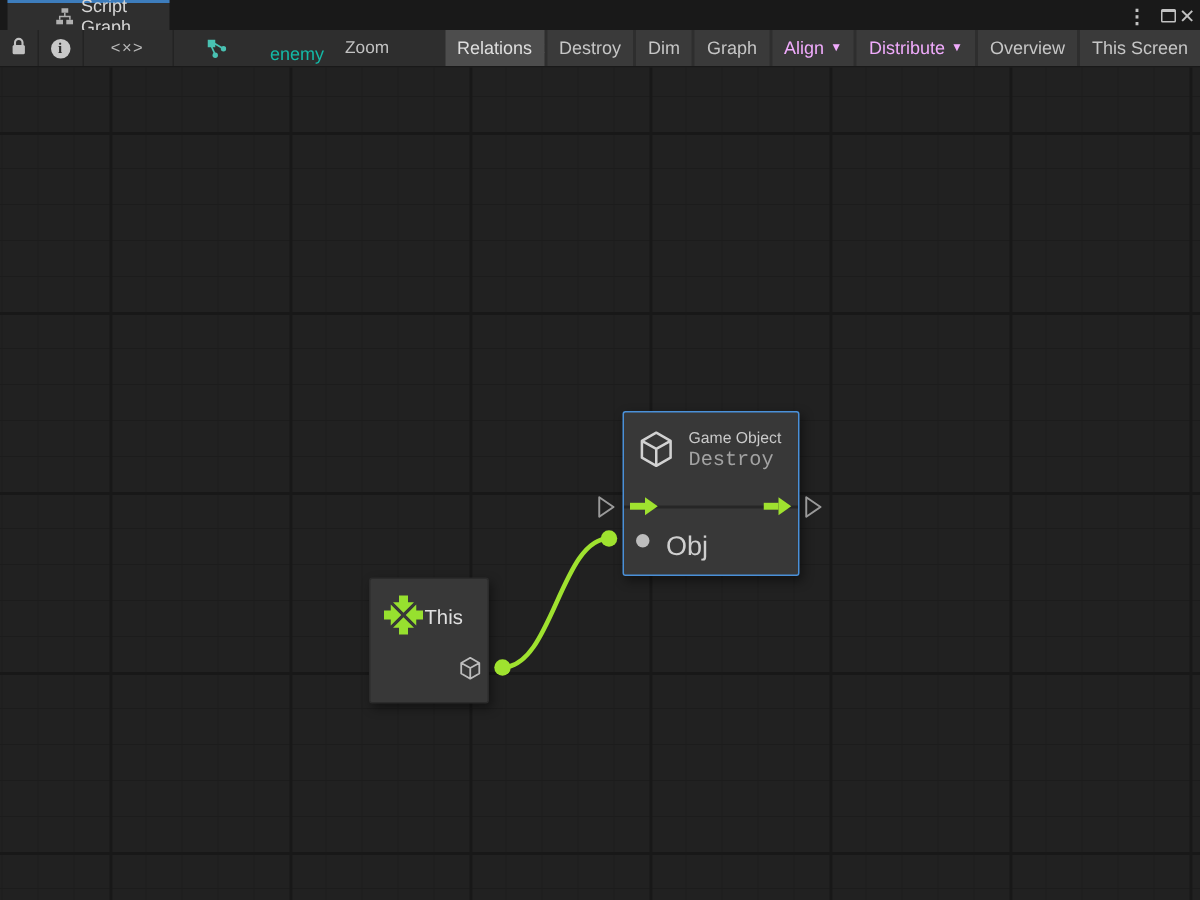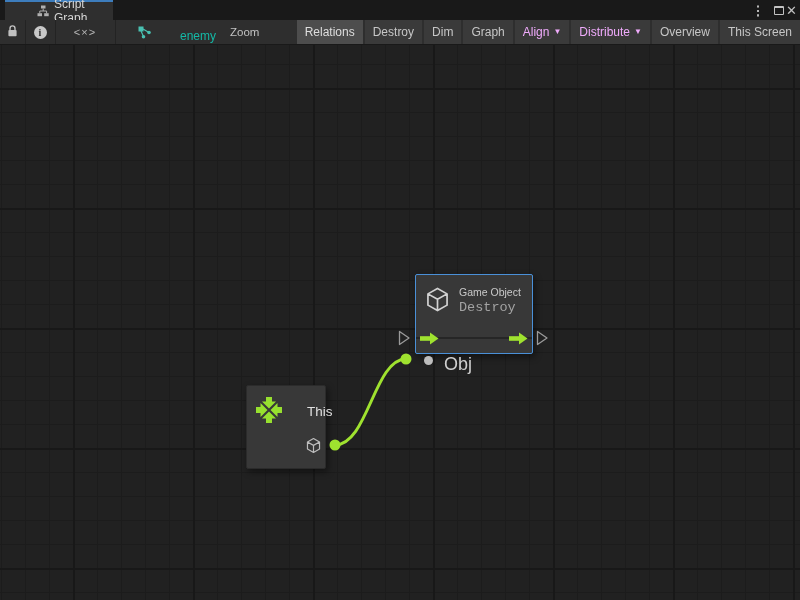--- a/index.html
+++ b/index.html
@@ -44,34 +44,34 @@
       linear-gradient(#181818 2px, transparent 2px),
       linear-gradient(90deg, #181818 2px, transparent 2px),
       linear-gradient(#1c1c1c 1px, transparent 1px),
       linear-gradient(90deg, #1c1c1c 1px, transparent 1px);
     background-size:120px 120px, 120px 120px, 24px 24px, 24px 24px;
     background-position:0 43px, 73px 0, 0 19px, 1px 0; }
 
   
   .node { position:absolute; background:#383838; border-radius:2px;
     box-shadow:2px 3px 7px rgba(0,0,0,0.45); }
-  .node-destroy { left:415px; top:229px; width:118px; height:80px; border:1px solid #4a90d8; }
+  .node-destroy { left:415px; top:229px; width:118px; height:110px; border:1px solid #4a90d8; }
   .node-this { left:246px; top:340px; width:80px; height:84px; border:1px solid #2b2b2b; }
   .nd-cube { position:absolute; left:8px; top:11px; }
   .nd-subtitle { position:absolute; left:43px; top:11px; font-size:10.5px; color:#c9c9c9; }
   .nd-title { position:absolute; left:43px; top:25px; font-size:13.5px; color:#a3a3a3;font-family:Liberation Mono, monospace; }
   .relation-line { position:absolute; left:0; top:62px; width:100%; height:2px; background:#262626; }
   .flow-arrow { position:absolute; top:56px; }
   .flow-in { left:4px; } .flow-out { right:4px; }
   .port-dot { position:absolute; left:8px; top:81px; width:9px; height:9px; border-radius:50%; background:#bdbdbd; }
   .port-label { position:absolute; left:28px; top:79px; font-size:18px; color:#cfcfcf; }
   .tri-port { position:absolute; }
   .tri-left { left:398px; top:285px; } .tri-right { left:536px; top:285px; }
   .this-icon { position:absolute; left:8px; top:10px; }
-  .this-title { position:absolute; left:60px; top:18px; font-size:13.5px; color:#e0e0e0; }
+  .this-title { position:absolute; left:36px; top:18px; font-size:13.5px; color:#e0e0e0; }
   .this-cube { position:absolute; left:58px; top:51px; }
 
   .wires { position:absolute; left:0; top:0; width:800px; height:555px; pointer-events:none; }
   .wires path { pointer-events:auto; }
 </style>
 </head>
 <body>
 
 <div class="window">
 

